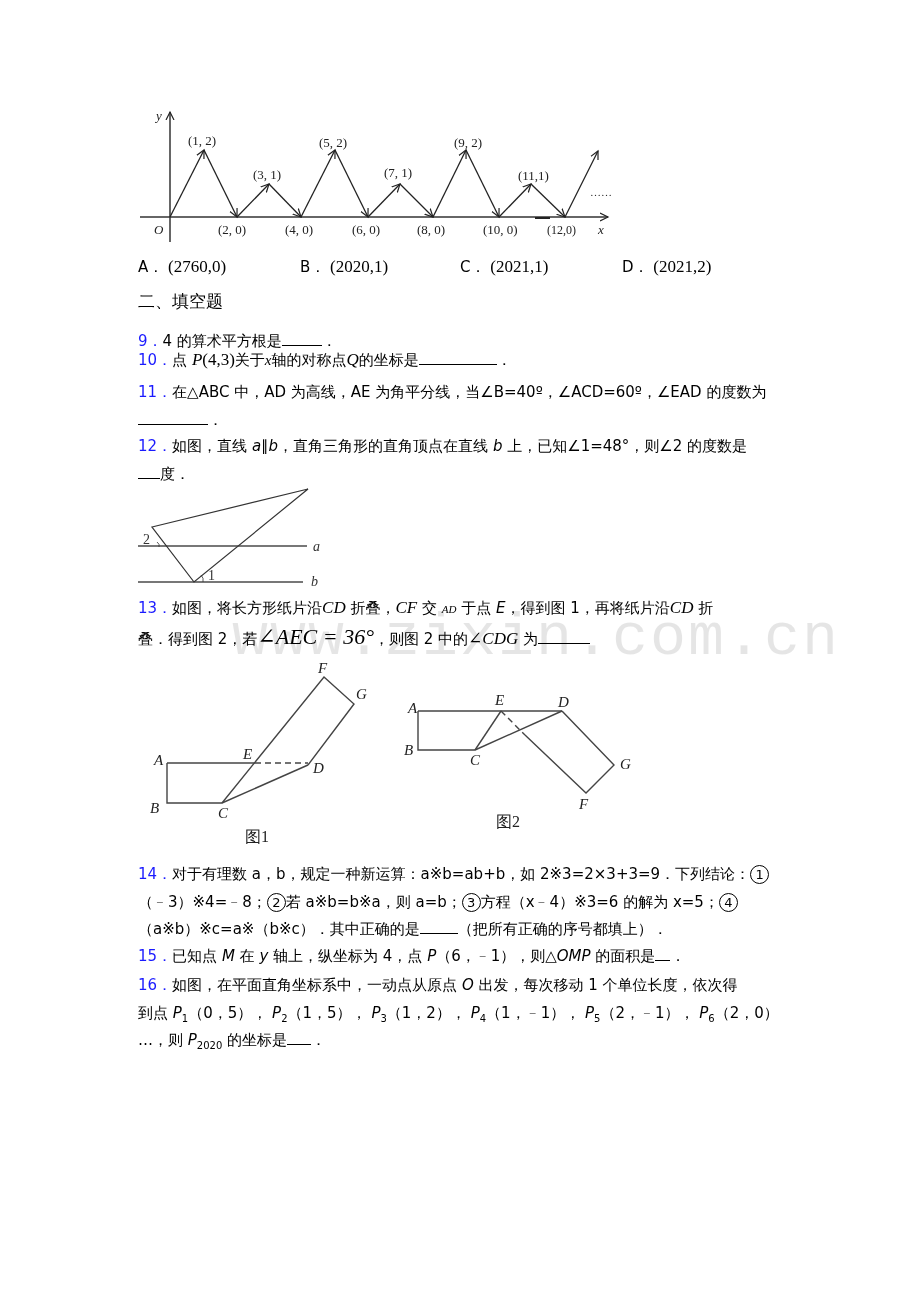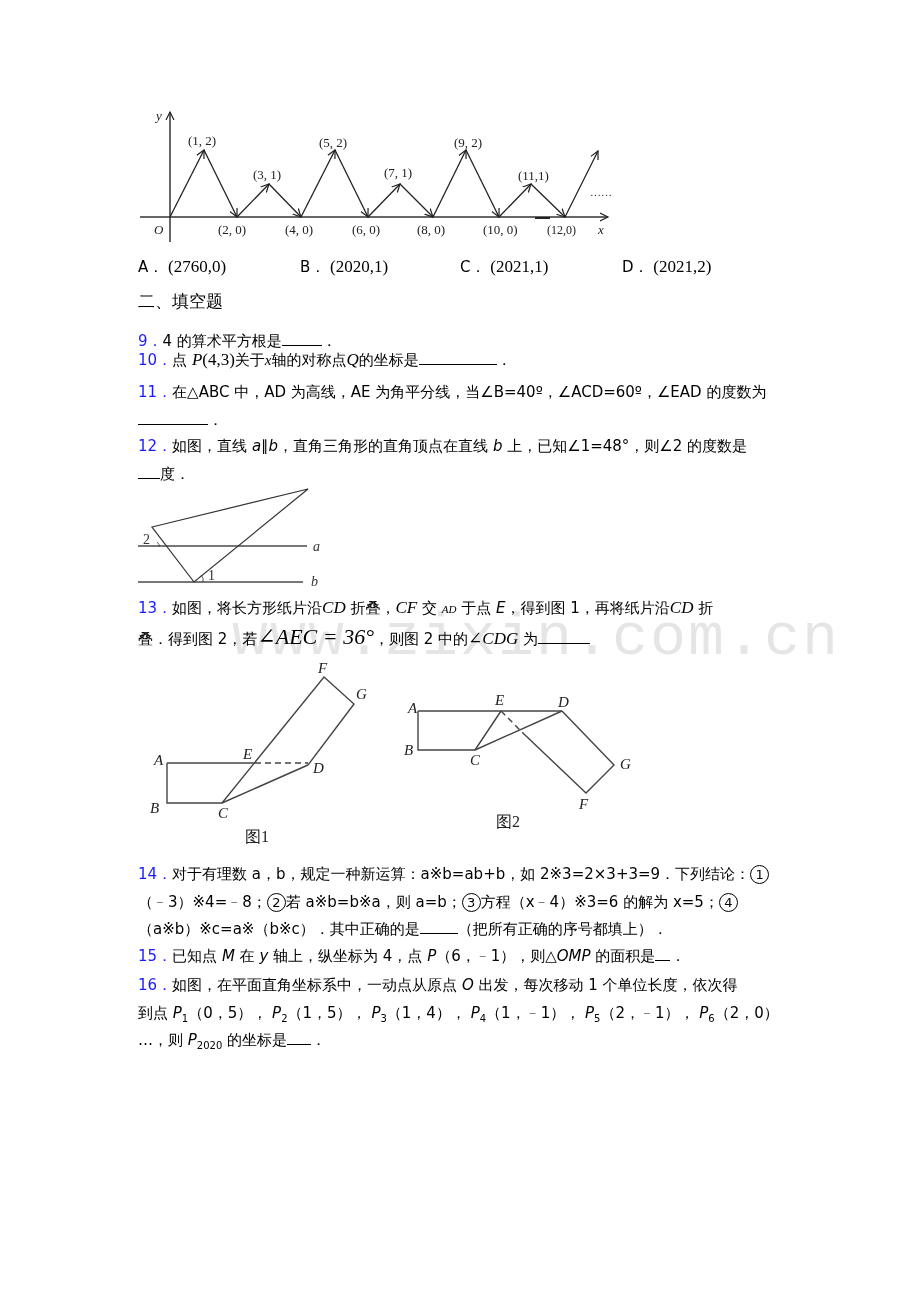--- a/index.html
+++ b/index.html
@@ -182,20 +182,20 @@
   <span class="qnum">15．</span><span>已知点 </span><span class="ital">M</span><span> 在 </span><span class="ital">y</span><span> 轴上，纵坐标为 4，点 </span><span class="ital">P</span><span>（6，﹣1），则△</span><span class="ital">OMP</span><span> 的面积是</span><span class="blank" style="width:15px"></span><span>．</span>
 </div>
 
 <div class="line" style="top:975px">
   <span class="qnum">16．</span><span>如图，在平面直角坐标系中，一动点从原点 </span><span class="ital">O</span><span> 出发，每次移动 1 个单位长度，依次得</span>
 </div>
 <div class="line" style="top:1003px">
   <span>到点</span>
   <span class="ital">P</span><span class="sub">1</span><span>（0，5）</span>，
   <span class="ital">P</span><span class="sub">2</span><span>（1，5）</span>，
-  <span class="ital">P</span><span class="sub">3</span><span>（1，4）</span>，
+  <span class="ital">P</span><span class="sub">3</span><span>（1，2）</span>，
   <span class="ital">P</span><span class="sub">4</span><span>（1，﹣1）</span>，
   <span class="ital">P</span><span class="sub">5</span><span>（2，﹣1）</span>，
   <span class="ital">P</span><span class="sub">6</span><span>（2，0）</span>
 </div>
 <div class="line" style="top:1030px">
   <span>…，则 </span><span class="ital">P</span><span class="sub">2020</span><span> 的坐标是</span><span class="blank" style="width:24px"></span><span>．</span>
 </div>
 
 </body></html>

